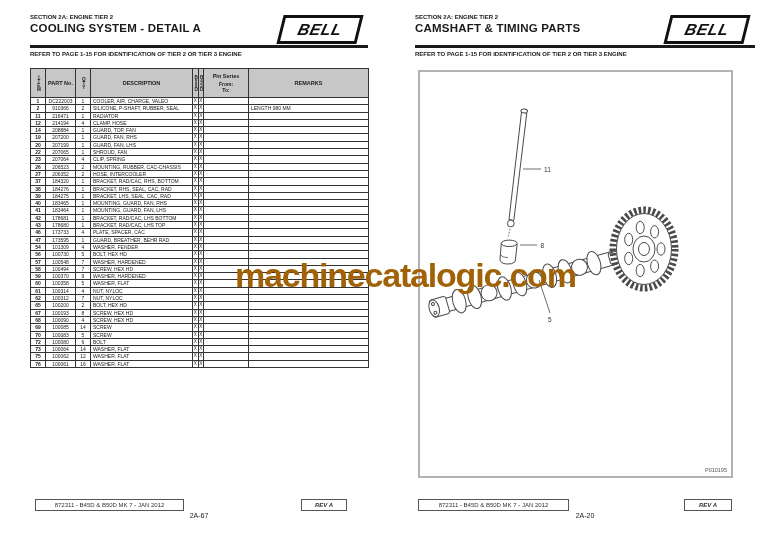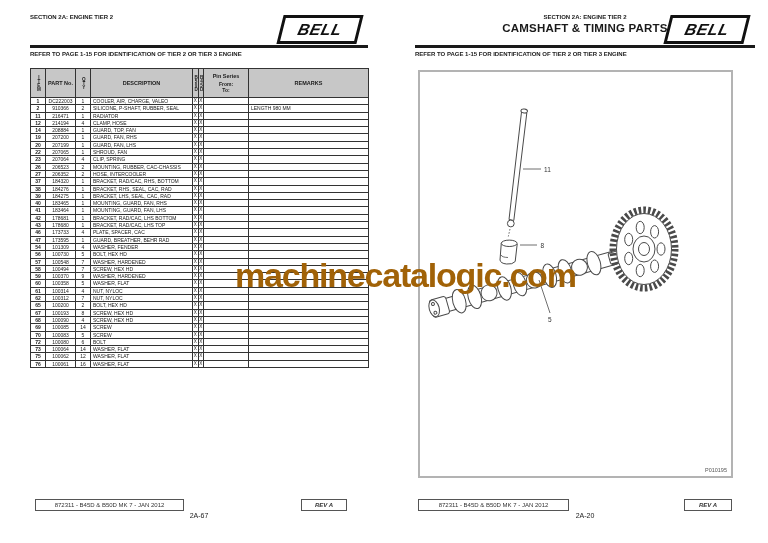--- a/index.html
+++ b/index.html
@@ -2,21 +2,21 @@
 <html><head>
 <meta charset="utf-8">
 <style>
   html,body{margin:0;padding:0;}
   body{
     width:768px;height:543px;position:relative;background:#ffffff;
     font-family:"Liberation Sans",sans-serif;color:#1a1a1a;overflow:hidden;
   }
   .page{position:absolute;top:14px;}
   #left-page{left:30px;width:338px;}
-  #right-page{left:415px;width:340px;text-align:center;}
+  #right-page{left:415px;width:340px;}
 
   .section-label{font-size:6px;font-weight:bold;line-height:7px;}
   .page-title{font-size:11.5px;font-weight:bold;line-height:12px;margin-top:1px;letter-spacing:0.2px;}
   .title-rule{position:absolute;left:0;top:31px;width:100%;height:2.5px;background:#1a1a1a;}
   .refer{position:absolute;left:0;top:37px;font-size:6px;font-weight:bold;white-space:nowrap;}
 
   .bell-logo{
     position:absolute;top:1px;right:8px;width:74px;height:23px;
     border:3px solid #111;background:#fff;transform:skewX(-14deg);
     display:flex;align-items:center;justify-content:center;
@@ -65,20 +65,21 @@
     position:absolute;left:235px;top:256px;z-index:20;
     font-size:34px;font-weight:bold;letter-spacing:-1.2px;
     color:#a16207;white-space:nowrap;
   }
 </style>
 </head>
 <body>
 
 <div class="page" id="left-page">
   <div class="section-label">SECTION 2A: ENGINE TIER 2</div>
+  <div class="page-title">COOLING SYSTEM - DETAIL A</div>
   <div class="bell-logo">
     <span>BELL</span>
   </div>
   <div class="title-rule"></div>
   <div class="refer">REFER TO PAGE 1-15 FOR IDENTIFICATION OF TIER 2 OR TIER 3 ENGINE</div>
 
   <table>
     <colgroup>
       <col style="width:15px">
         <col style="width:30px">

